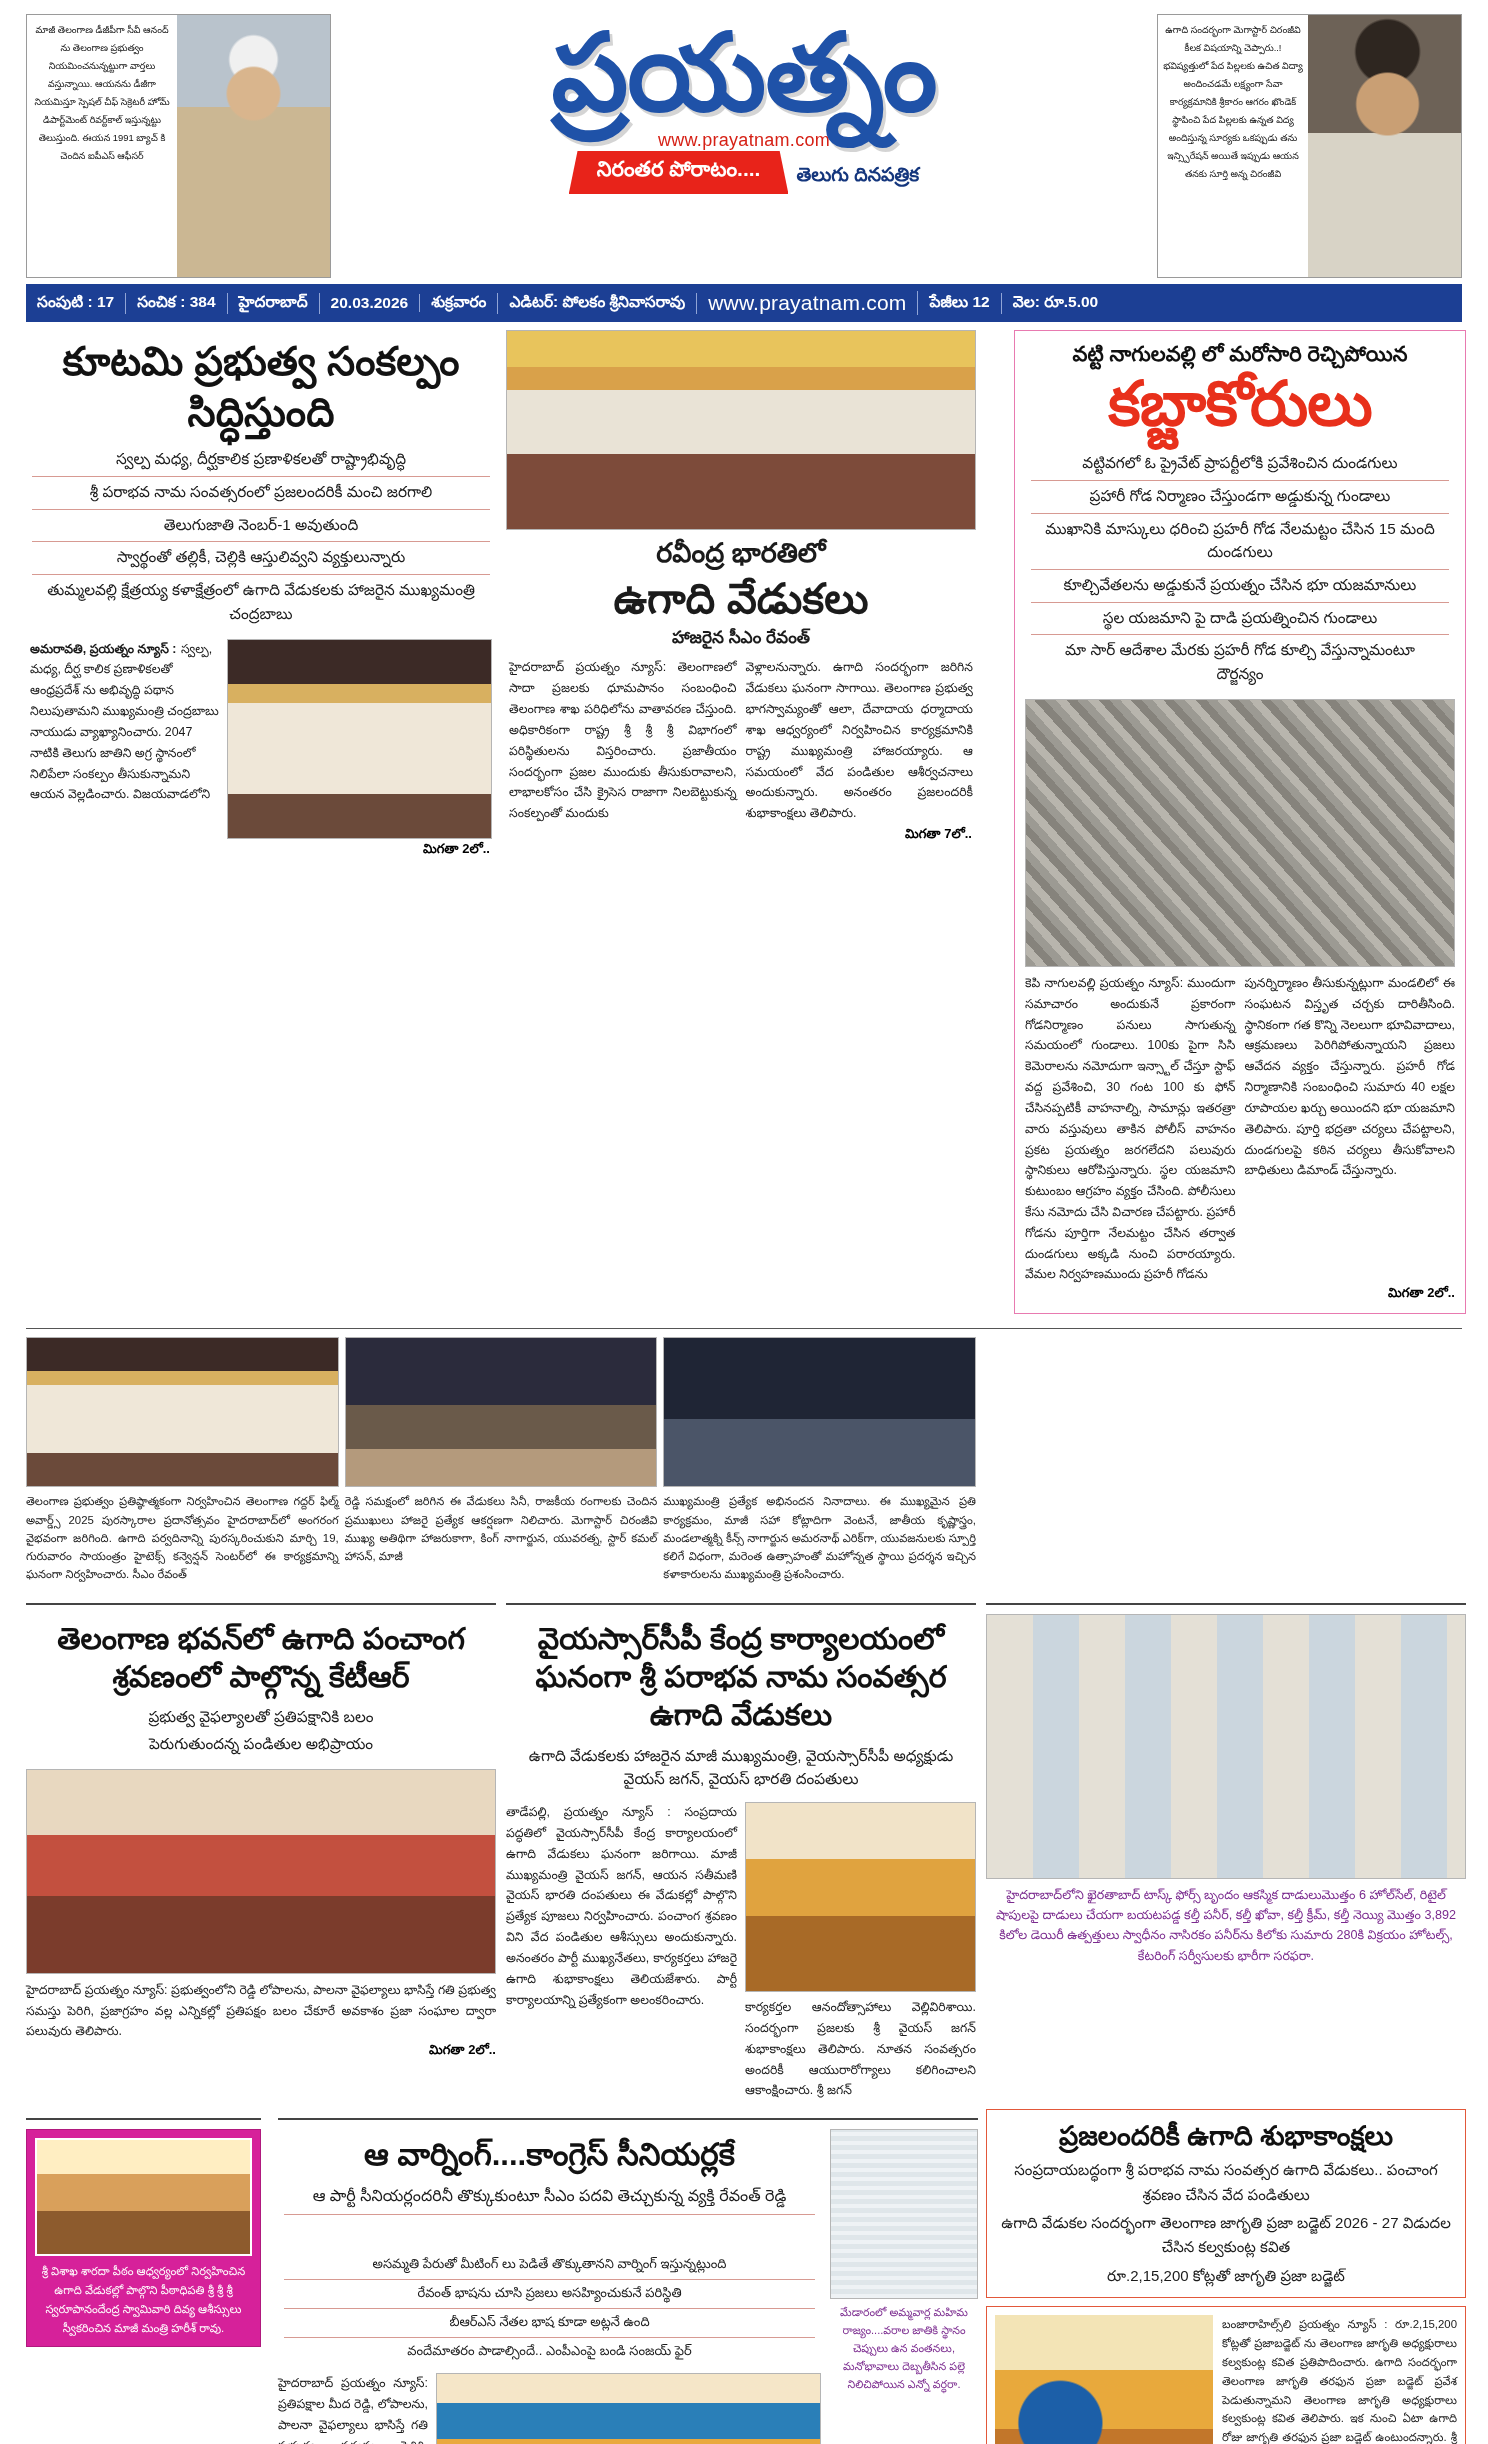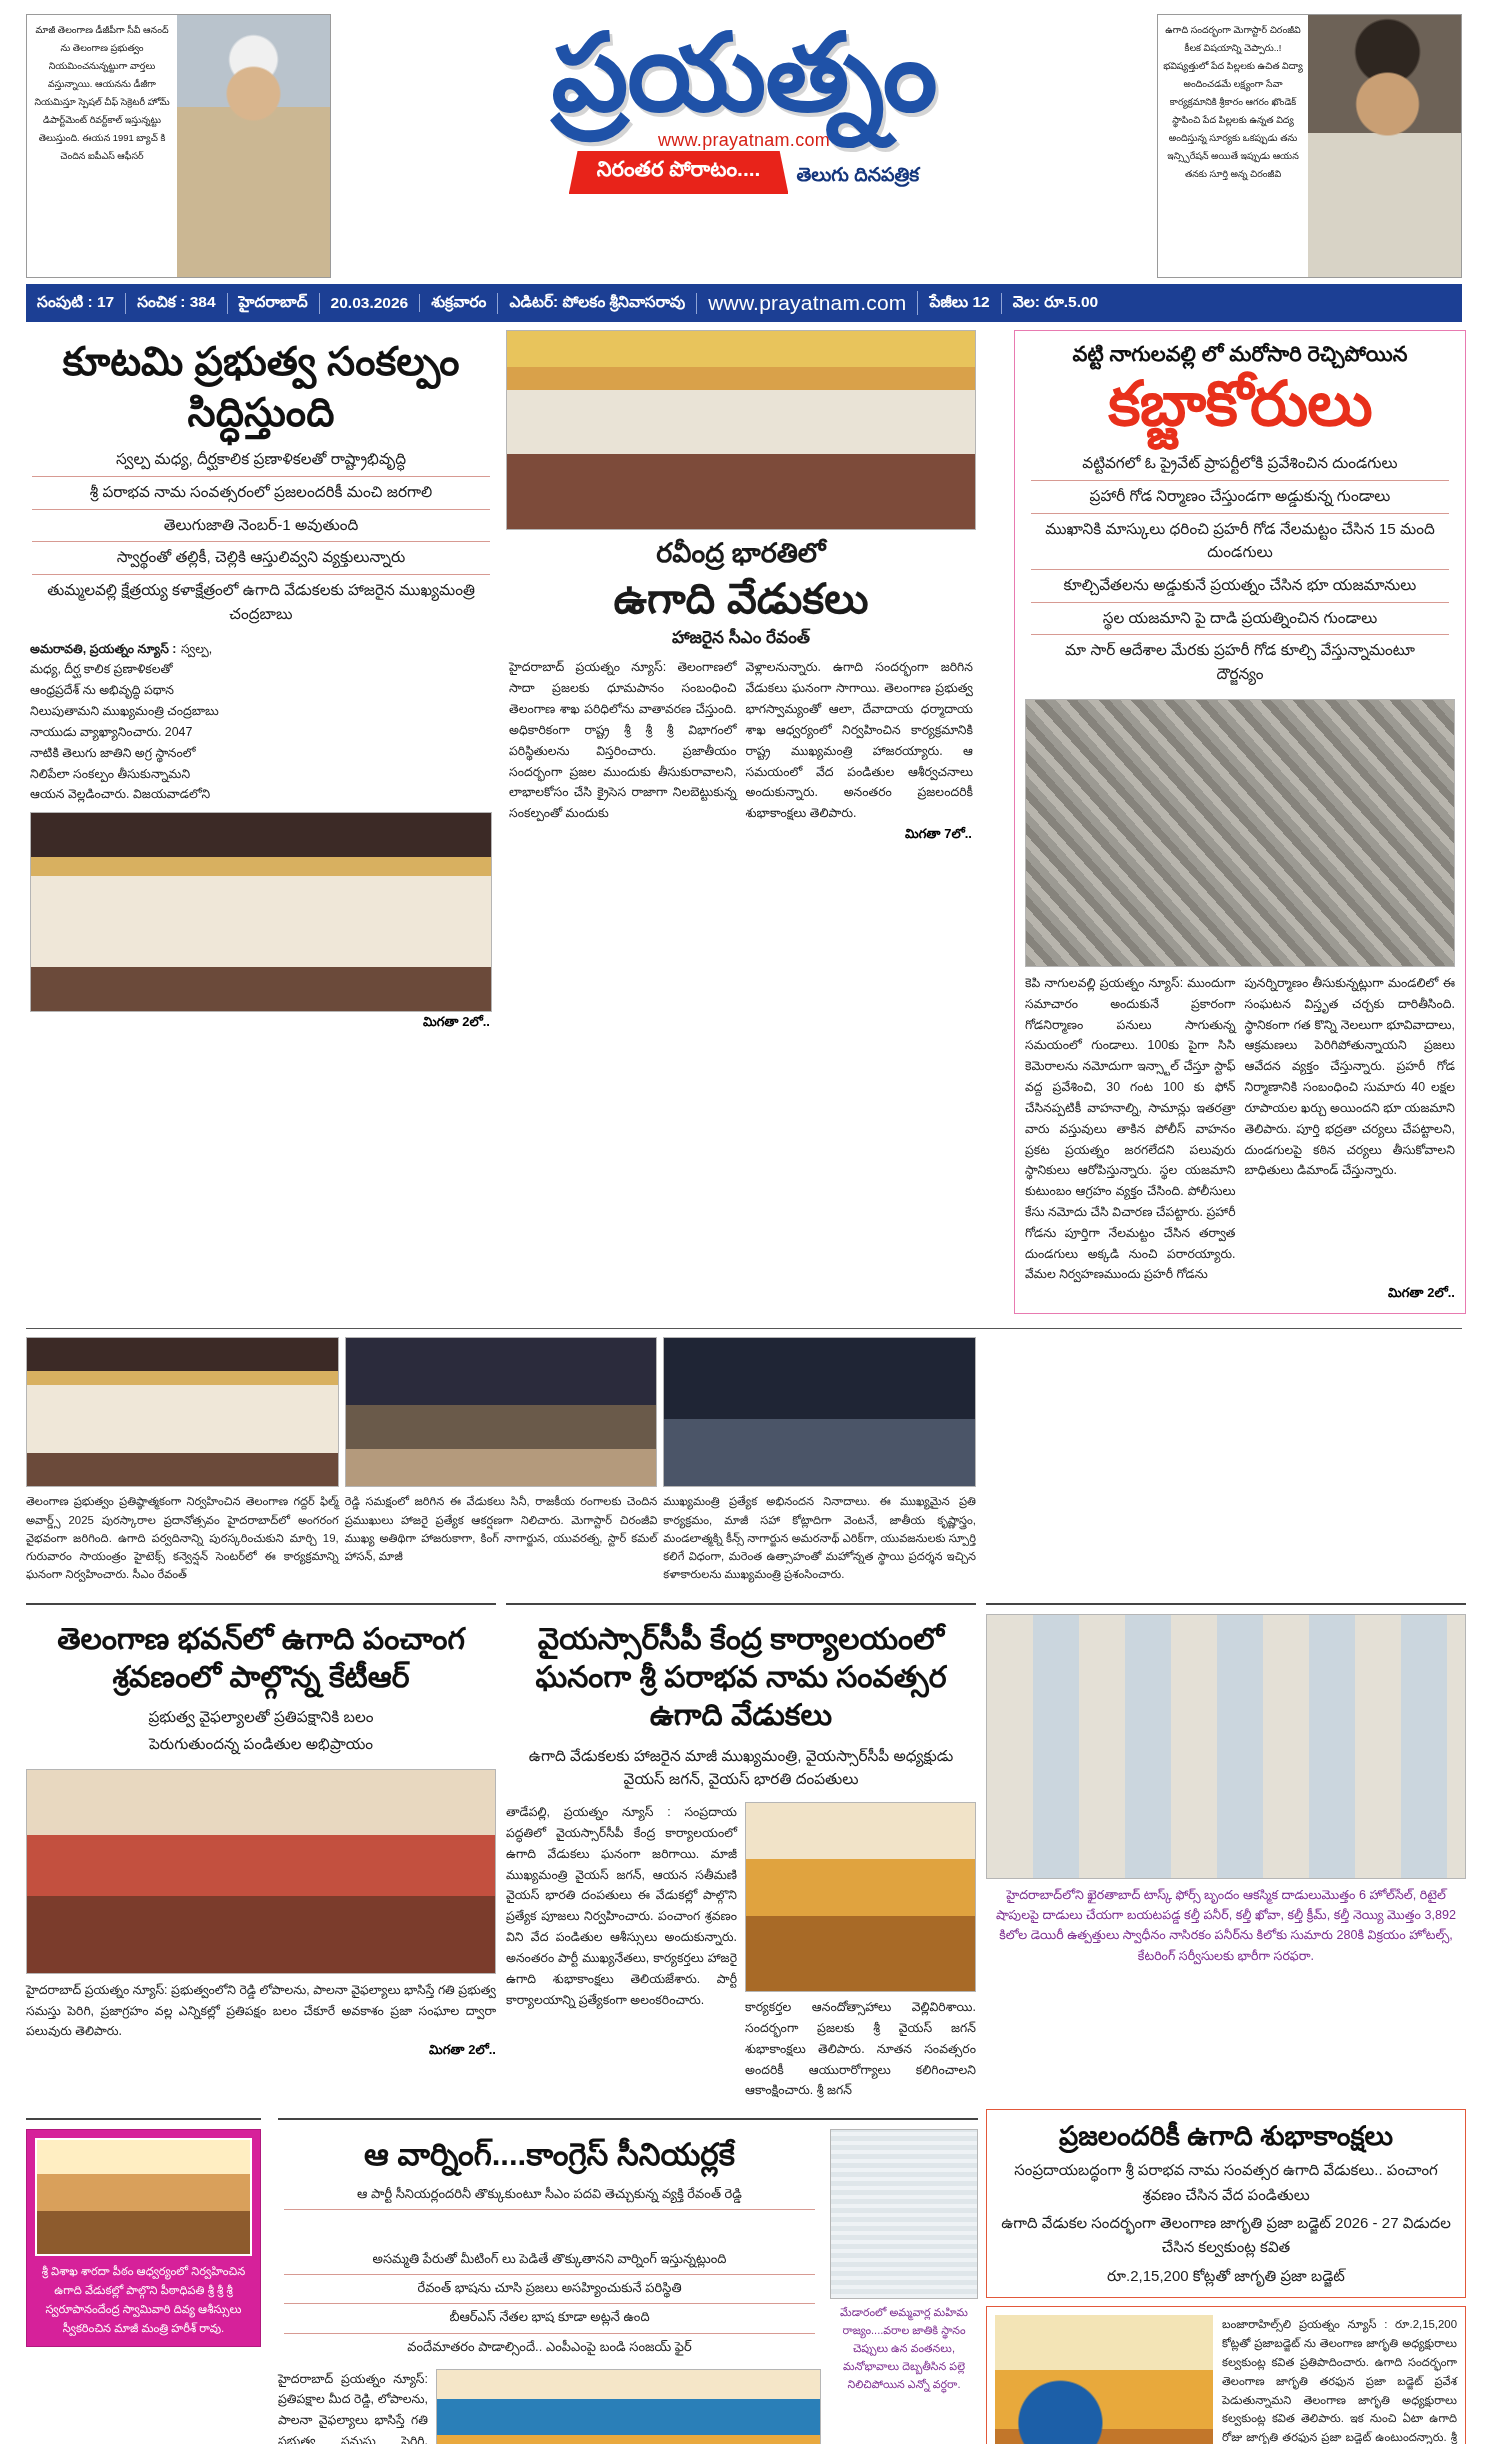--- a/index.html
+++ b/index.html
@@ -191,21 +191,21 @@
 
     <div class="col">
       <div class="hl-main">కూటమి ప్రభుత్వ సంకల్పం సిద్ధిస్తుంది</div>
       <div class="sub-list">
         <div class="sl">స్వల్ప మధ్య, దీర్ఘకాలిక ప్రణాళికలతో రాష్ట్రాభివృద్ధి</div>
         <div class="sl">శ్రీ పరాభవ నామ సంవత్సరంలో ప్రజలందరికీ మంచి జరగాలి</div>
         <div class="sl">తెలుగుజాతి నెంబర్-1 అవుతుంది</div>
         <div class="sl">స్వార్థంతో తల్లికీ, చెల్లికి ఆస్తులివ్వని వ్యక్తులున్నారు</div>
         <div class="sl">తుమ్మలవల్లి క్షేత్రయ్య కళాక్షేత్రంలో ఉగాది వేడుకలకు హాజరైన ముఖ్యమంత్రి చంద్రబాబు</div>
       </div>
-      <div style="display:flex; gap:7px; padding:6px 4px 0 4px;flex-direction:column;">
+      <div style="display:flex; gap:7px; padding:6px 4px 0 4px;">
         <div style="width:190px;">
           <span class="body-text" style="font-weight:bold;">అమరావతి, ప్రయత్నం న్యూస్ :</span>
           <span class="body-text">స్వల్ప, మధ్య, దీర్ఘ కాలిక ప్రణాళికలతో ఆంధ్రప్రదేశ్ ను అభివృద్ధి పథాన నిలుపుతామని ముఖ్యమంత్రి చంద్రబాబు నాయుడు వ్యాఖ్యానించారు. 2047 నాటికి తెలుగు జాతిని అగ్ర స్థానంలో నిలిపేలా సంకల్పం తీసుకున్నామని ఆయన వెల్లడించారు. విజయవాడలోని</span>
         </div>
         <div style="flex:1;">
           <div class="photo-frame photo art-stage" style="height:200px;"></div>
         </div>
       </div>
       <div class="cont" style="padding:2px 6px 0 0;">మిగతా 2లో..</div>
     </div>
@@ -307,21 +307,21 @@
         <div class="pb-text">శ్రీ విశాఖ శారదా పీఠం ఆధ్వర్యంలో నిర్వహించిన ఉగాది వేడుకల్లో పాల్గొని పీఠాధిపతి శ్రీ శ్రీ శ్రీ స్వరూపానందేంద్ర స్వామివారి దివ్య ఆశీస్సులు స్వీకరించిన మాజీ మంత్రి హరీశ్ రావు.</div>
       </div>
     </div>
 
     <div class="col" style="grid-column:span 1; width:700px; margin-left:-228px;">
       <div class="hr-thick"></div>
       <div style="display:flex; gap:9px;">
         <div style="flex:1;">
           <div class="hl-main" style="font-size:31px; text-align:center;">ఆ వార్నింగ్....కాంగ్రెస్ సీనియర్లకే</div>
           <div class="sub-list">
-            <div class="sl" style="font-size:13px;">ఆ పార్టీ సీనియర్లందరినీ తొక్కుకుంటూ సీఎం పదవి తెచ్చుకున్న వ్యక్తి రేవంత్ రెడ్డి</div>
+            <div class="sl" style="font-size:16px;">ఆ పార్టీ సీనియర్లందరినీ తొక్కుకుంటూ సీఎం పదవి తెచ్చుకున్న వ్యక్తి రేవంత్ రెడ్డి</div>
             <div class="sl" style="font-size:13px;margin-top:36px;">అసమ్మతి పేరుతో మీటింగ్ లు పెడితే తొక్కుతానని వార్నింగ్ ఇస్తున్నట్లుంది</div>
             <div class="sl" style="font-size:13px;">రేవంత్ భాషను చూసి ప్రజలు అసహ్యించుకునే పరిస్థితి</div>
             <div class="sl" style="font-size:13px;">బీఆర్ఎస్ నేతల భాష కూడా అట్లనే ఉంది</div>
             <div class="sl" style="font-size:13px; border-bottom:none;">వందేమాతరం పాడాల్సిందే.. ఎంపీఎంపై బండి సంజయ్ ఫైర్</div>
           </div>
           <div style="display:flex; gap:8px; padding-top:5px;">
             <div style="width:150px;" class="body-text">హైదరాబాద్ ప్రయత్నం న్యూస్: ప్రతిపక్షాల మీద రెడ్డి, లోపాలను, పాలనా వైఫల్యాలు భాసిస్తే గతి ప్రభుత్వ సమస్తు పెరిగి, ప్రజాగ్రహం వల్ల ఎన్నికల్లో ప్రతిపక్షం బలం చేకూరే అవకాశం ఉందని పలువురు విశ్లేషకులు అభిప్రాయపడుతున్నారు. ఈ కేంద్ర మంత్రివర్గ విస్తరణ సంస్థ ప్రస్తావించిన అంశాలపై కూడా చర్చ జరిగింది.</div>
             <div style="flex:1;">
               <div class="photo-frame photo art11" style="height:120px;"></div>
             </div>

